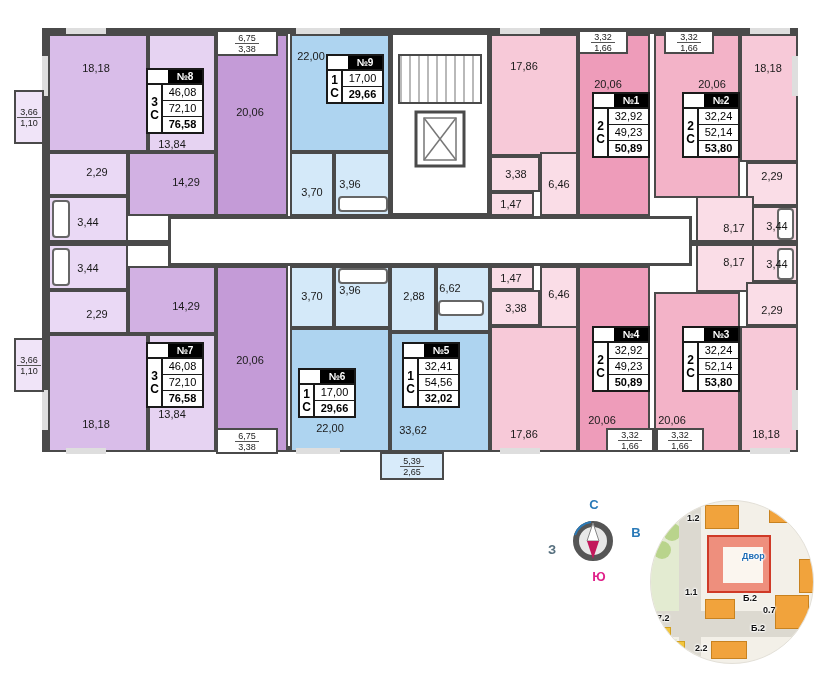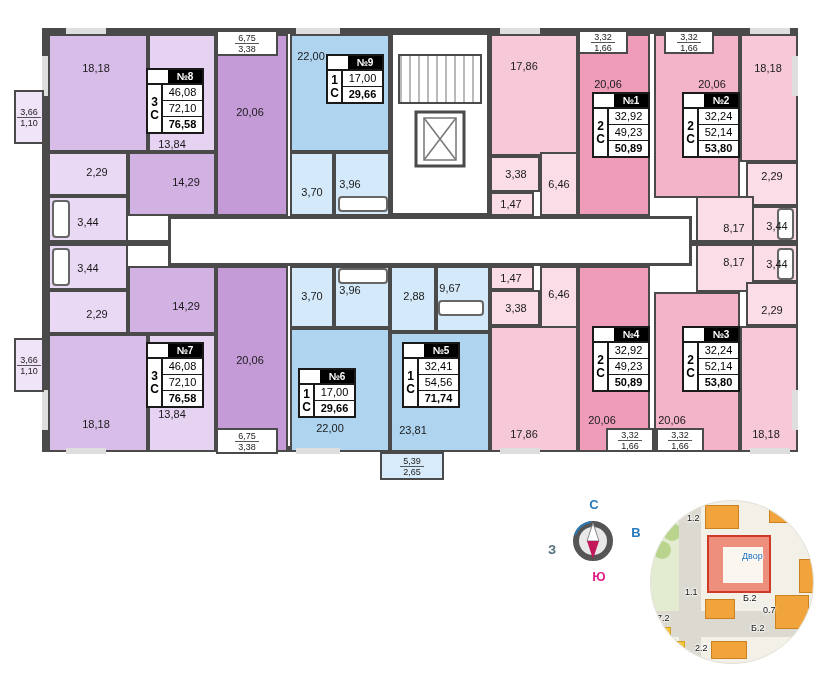--- a/index.html
+++ b/index.html
@@ -18,21 +18,21 @@
   .balc .fb{border-top:1px solid #555;padding:0 3px}
   .ibox{position:absolute;width:58px;background:#fff;border:2px solid #1a1a1a;z-index:8}
   .ihdr{background:#000;color:#fff;font-size:10px;font-weight:700;line-height:13px;text-align:center;width:34px;margin-left:auto;padding:0 2px}
   .ibd{display:flex;border-top:2px solid #1a1a1a}
   .itp{width:15px;display:flex;flex-direction:column;align-items:center;justify-content:center;border-right:2px solid #1a1a1a;font-size:12px;font-weight:700;line-height:13px}
   .iar{flex:1;display:flex;flex-direction:column}
   .iar span{display:block;text-align:center;font-size:11px;line-height:15px;border-bottom:1px solid #1a1a1a}
   .iar span:last-child{border-bottom:none;font-weight:700}
   .cl{position:absolute;font-size:13px;font-weight:700;transform:translate(-50%,-50%);z-index:9}
   .mb{position:absolute;background:#f1a33c;border:1px solid #c8821f}
-  .ml{position:absolute;font-size:9px;font-weight:400;color:#111;z-index:3;text-shadow:0 1px 2px #fff,0 -1px 2px #fff,1px 0 2px #fff,-1px 0 2px #fff}
+  .ml{position:absolute;font-size:9px;font-weight:700;color:#111;z-index:3;text-shadow:0 1px 2px #fff,0 -1px 2px #fff,1px 0 2px #fff,-1px 0 2px #fff}
   .green{position:absolute;background:#e3ebd1}
   .tree{position:absolute;width:18px;height:18px;border-radius:50%;background:#b9d48c}
   .road{position:absolute;background:#dcd9d0}
 </style>
 </head>
 <body>
 
 <div id="stage">
 
   <div class="outer"></div>
@@ -242,21 +242,21 @@
   <div class="ibox" style="left:402px;top:342px">
     <div class="ihdr">№5</div>
     <div class="ibd">
         <div class="itp">
           <span>1</span>
           <span>С</span>
         </div>
     <div class="iar">
           <span>32,41</span>
           <span>54,56</span>
-          <span>71,74</span>
+          <span>32,02</span>
         </div>
       </div>
   </div>
   <div class="ibox" style="left:592px;top:326px">
     <div class="ihdr">№4</div>
     <div class="ibd">
         <div class="itp">
           <span>2</span>
           <span>С</span>
         </div>
@@ -304,22 +304,22 @@
   <span class="rl" style="left:88px;top:268px">3,44</span>
   <span class="rl" style="left:97px;top:314px">2,29</span>
   <span class="rl" style="left:186px;top:306px">14,29</span>
   <span class="rl" style="left:96px;top:424px">18,18</span>
   <span class="rl" style="left:172px;top:414px">13,84</span>
   <span class="rl" style="left:250px;top:360px">20,06</span>
   <span class="rl" style="left:312px;top:296px">3,70</span>
   <span class="rl" style="left:350px;top:290px">3,96</span>
   <span class="rl" style="left:330px;top:428px">22,00</span>
   <span class="rl" style="left:414px;top:296px">2,88</span>
-  <span class="rl" style="left:450px;top:288px">9,67</span>
-  <span class="rl" style="left:413px;top:430px">23,81</span>
+  <span class="rl" style="left:450px;top:288px">6,62</span>
+  <span class="rl" style="left:413px;top:430px">33,62</span>
   <span class="rl" style="left:511px;top:278px">1,47</span>
   <span class="rl" style="left:516px;top:308px">3,38</span>
   <span class="rl" style="left:559px;top:294px">6,46</span>
   <span class="rl" style="left:524px;top:434px">17,86</span>
   <span class="rl" style="left:602px;top:420px">20,06</span>
   <span class="rl" style="left:734px;top:262px">8,17</span>
   <span class="rl" style="left:777px;top:264px">3,44</span>
   <span class="rl" style="left:772px;top:310px">2,29</span>
   <span class="rl" style="left:672px;top:420px">20,06</span>
   <span class="rl" style="left:766px;top:434px">18,18</span>

